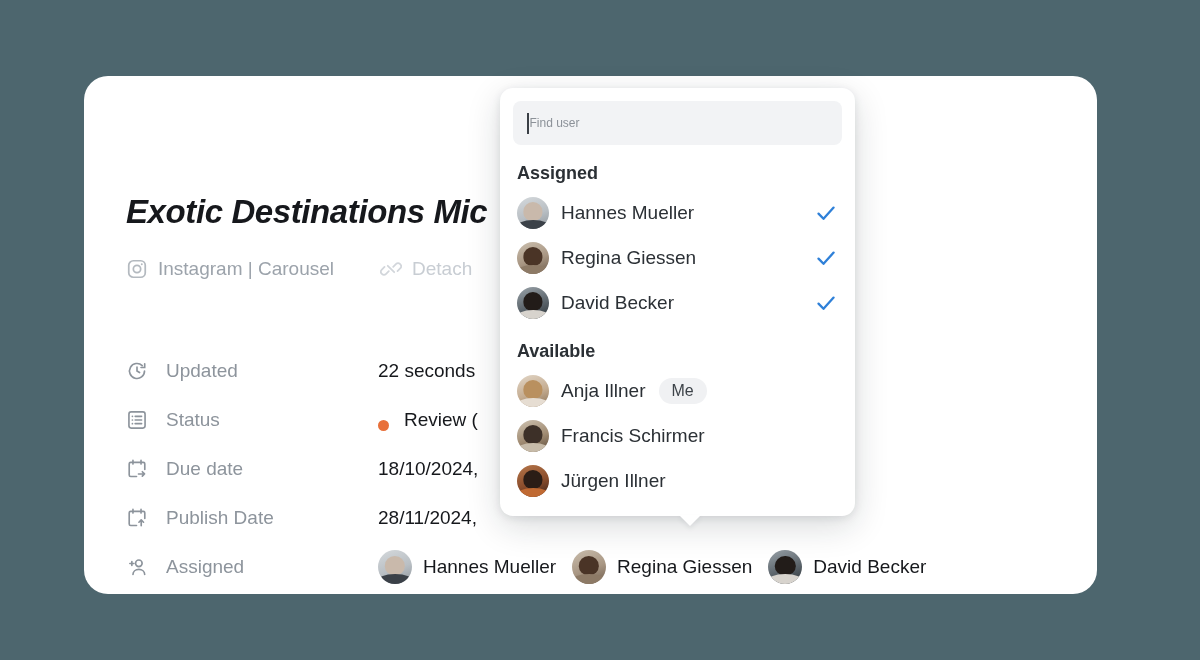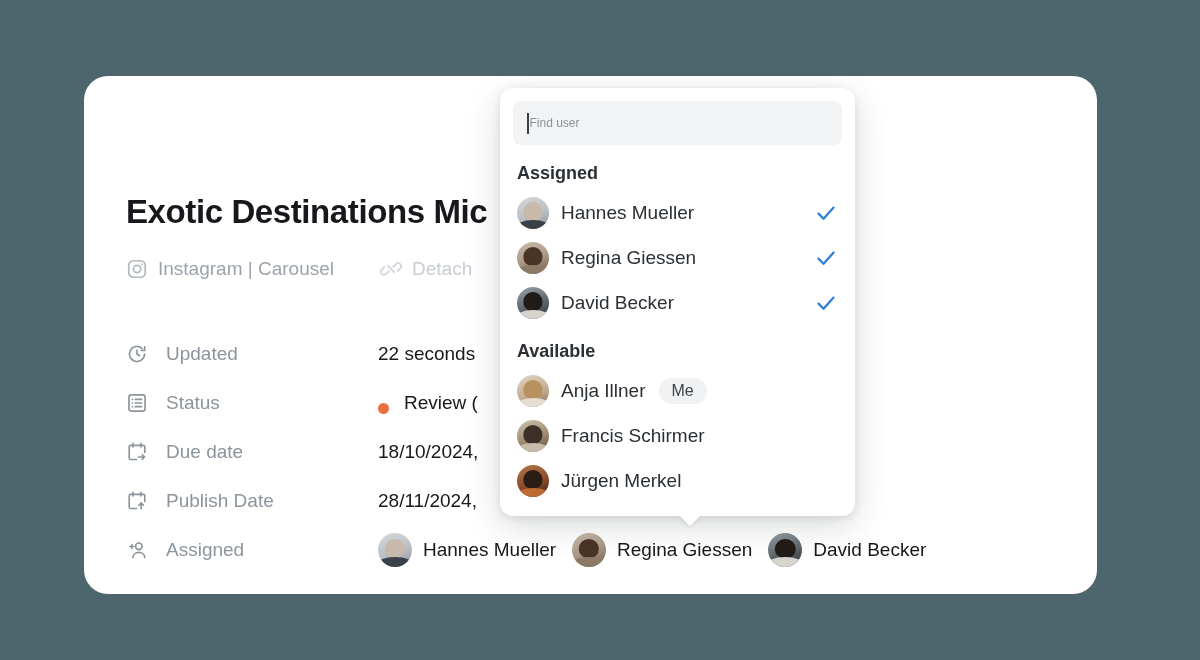--- a/index.html
+++ b/index.html
@@ -39,20 +39,21 @@
   
   .title {
     position: absolute;
     left: 0;
     top: 117px;
     font-size: 33px;
     font-weight: bold;
     color: #16181c;
     letter-spacing: -0.4px;
     white-space: nowrap;
+    font-style: italic;
   }
 
   
   .subrow {
     position: absolute;
     left: 0;
     top: 182px;
     display: flex;
     align-items: flex-end;
     white-space: nowrap;
@@ -68,21 +69,21 @@
     color: #9ca3ab;
   }
   .chip-label.faint { color: #c8cdd3; }
   .ico { display: flex; align-items: center; justify-content: center; }
   .ico svg { display: block; }
 
   
   .meta {
     position: absolute;
     left: 0;
-    top: 253px;
+    top: 270px;
     width: 100%;
   }
   .mrow {
     position: relative;
     height: 49px;
     display: flex;
     align-items: center;
     white-space: nowrap;
   }
   .mico {
@@ -417,17 +418,17 @@
         <span class="av av-32 av-anja"></span>
         <span class="uname">Anja Illner</span>
         <span class="me-badge">Me</span>
       </div>
       <div class="urow">
         <span class="av av-32 av-francis"></span>
         <span class="uname">Francis Schirmer</span>
       </div>
       <div class="urow">
         <span class="av av-32 av-jurgen"></span>
-        <span class="uname">Jürgen Merkel</span>
+        <span class="uname">Jürgen Illner</span>
       </div>
     </div>
   <div class="popup-arrow"></div>
 </div>
 
 </body></html>

